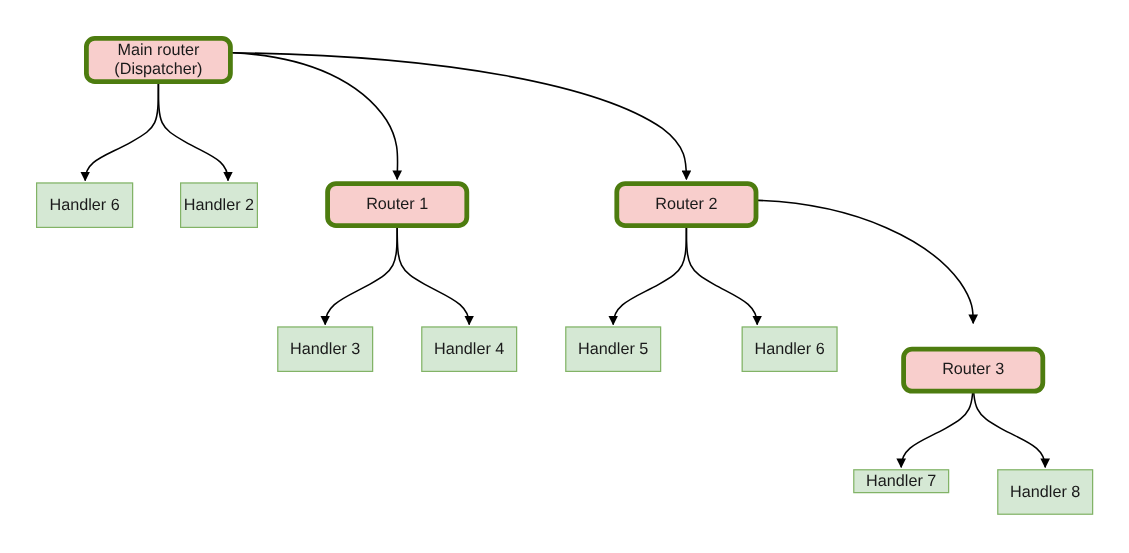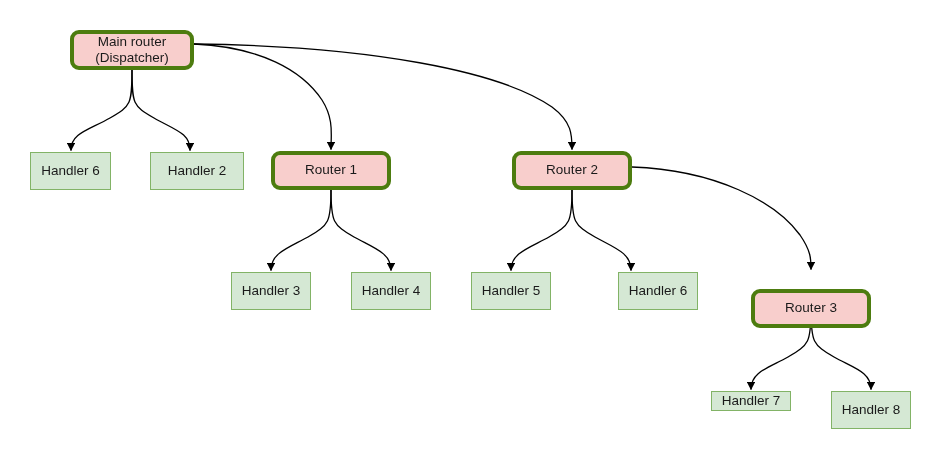--- a/index.html
+++ b/index.html
@@ -77,21 +77,21 @@
         <path d="M 632 167 C 716 170 776 202 800 235 C 811 251 811 259 811 269" fill="none" stroke="#000000" stroke-width="1.3" stroke-linecap="round" marker-end="url(#arrow-head)"></path>
         <path d="M 811 310 C 811 342 809 345 788 357 C 768 368 751 372 751 389" fill="none" stroke="#000000" stroke-width="1.3" stroke-linecap="round" marker-end="url(#arrow-head)"></path>
         <path d="M 811 310 C 811 342 813 345 834 357 C 854 368 871 372 871 389" fill="none" stroke="#000000" stroke-width="1.3" stroke-linecap="round" marker-end="url(#arrow-head)"></path>
       </g>
   </svg>
 
   <div id="nodes-layer">
       <div class="node node-router" style="left: 70px; top: 30px; width: 124px; height: 40px;"><span class="node-label">Main router
 (Dispatcher)</span></div>
       <div class="node node-handler" style="left: 30px; top: 152px; width: 81px; height: 38px;"><span class="node-label">Handler 6</span></div>
-      <div class="node node-handler" style="left: 150px; top: 152px; width: 94px; height: 38px;"><span class="node-label">Handler 2</span></div>
+      <div class="node node-handler" style="left: 150px; top: 152px; width: 65px; height: 38px;"><span class="node-label">Handler 2</span></div>
       <div class="node node-router" style="left: 271px; top: 151px; width: 120px; height: 39px;"><span class="node-label">Router 1</span></div>
       <div class="node node-router" style="left: 512px; top: 151px; width: 120px; height: 39px;"><span class="node-label">Router 2</span></div>
       <div class="node node-handler" style="left: 231px; top: 272px; width: 80px; height: 38px;"><span class="node-label">Handler 3</span></div>
       <div class="node node-handler" style="left: 351px; top: 272px; width: 80px; height: 38px; text-align: right;"><span class="node-label">Handler 4</span></div>
       <div class="node node-handler" style="left: 471px; top: 272px; width: 80px; height: 38px;"><span class="node-label">Handler 5</span></div>
       <div class="node node-handler" style="left: 618px; top: 272px; width: 80px; height: 38px;"><span class="node-label">Handler 6</span></div>
       <div class="node node-router" style="left: 751px; top: 289px; width: 120px; height: 39px;"><span class="node-label">Router 3</span></div>
       <div class="node node-handler" style="left: 711px; top: 391px; width: 80px; height: 20px;"><span class="node-label">Handler 7</span></div>
       <div class="node node-handler" style="left: 831px; top: 391px; width: 80px; height: 38px;"><span class="node-label">Handler 8</span></div>
     </div>

